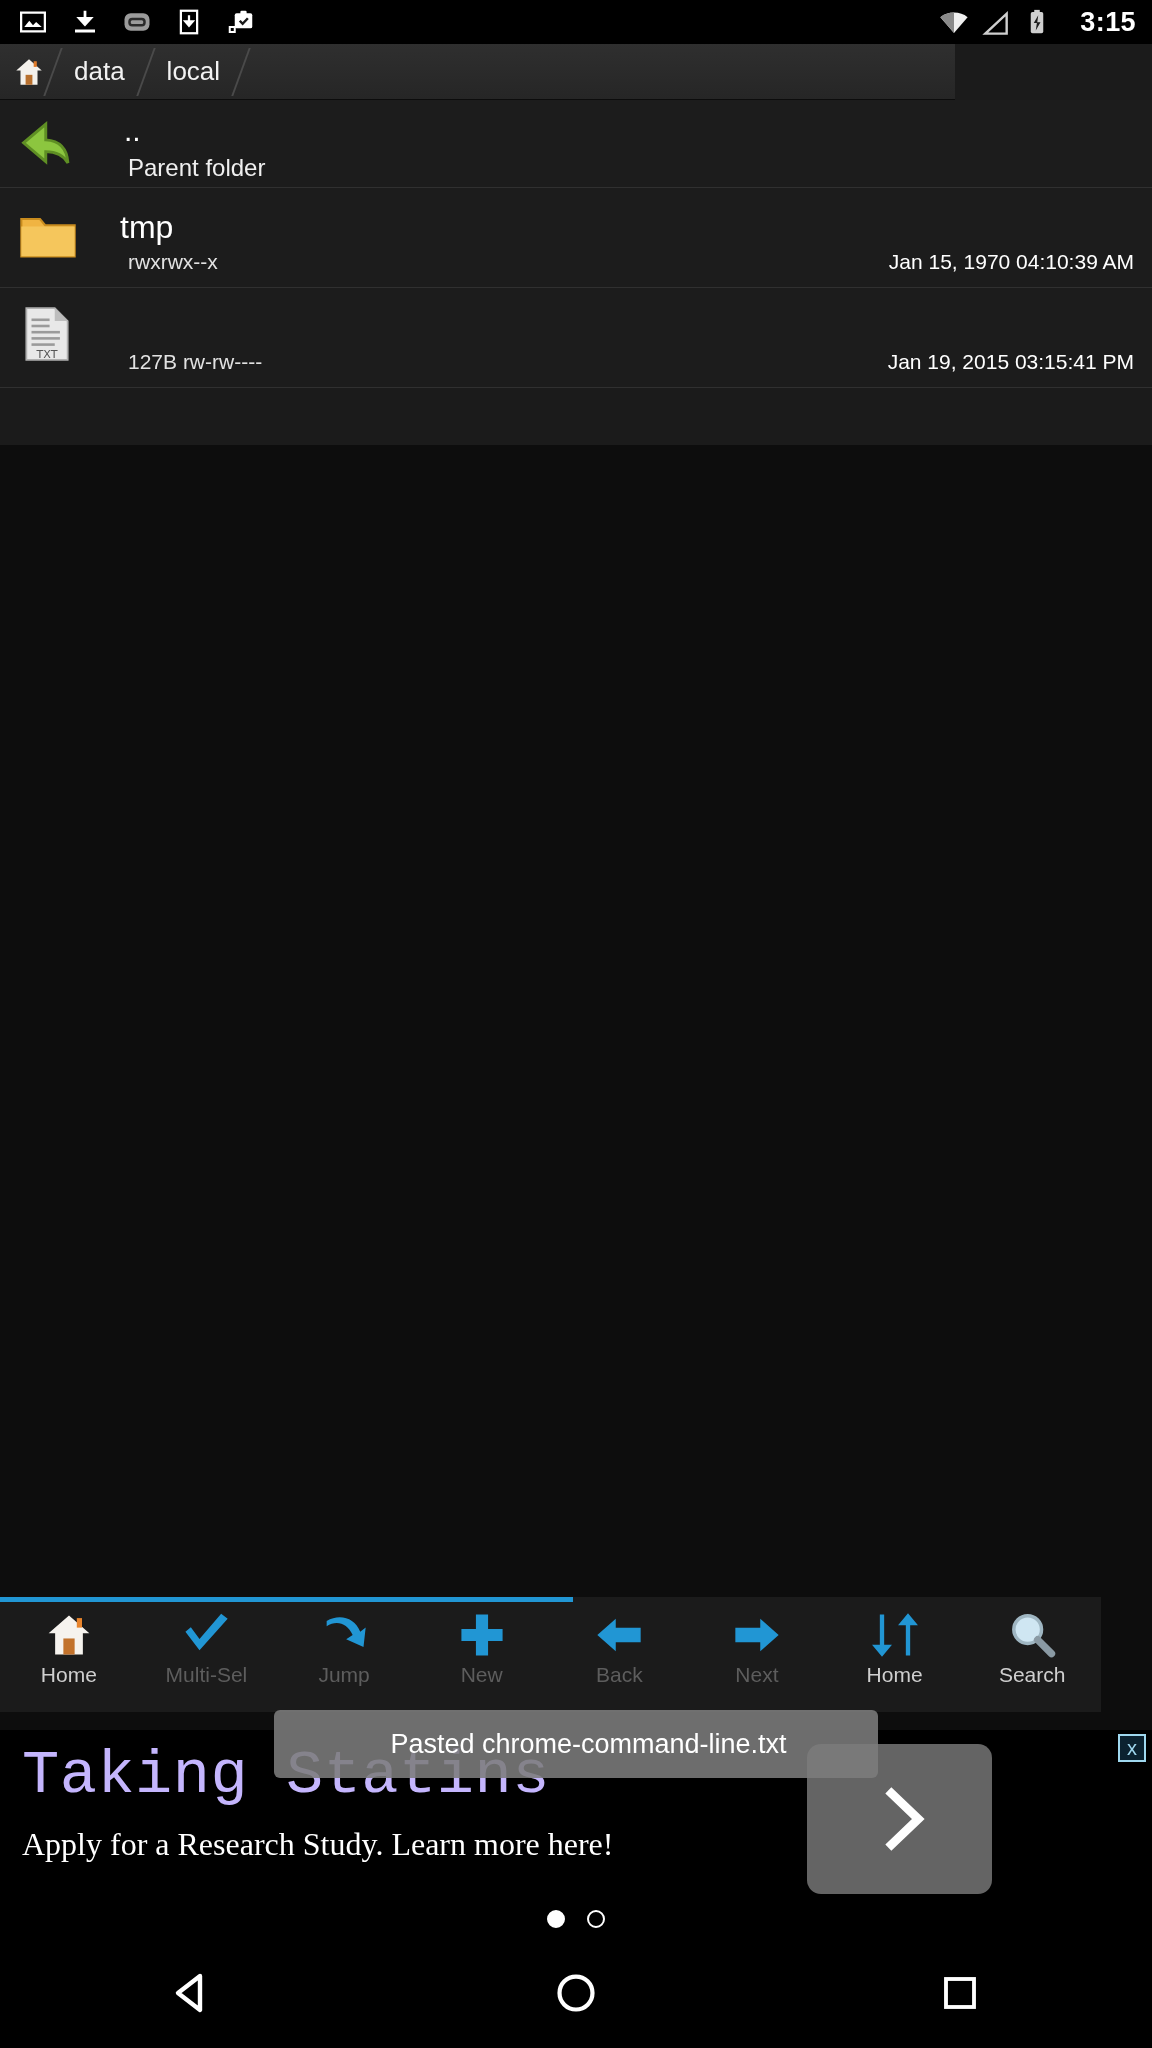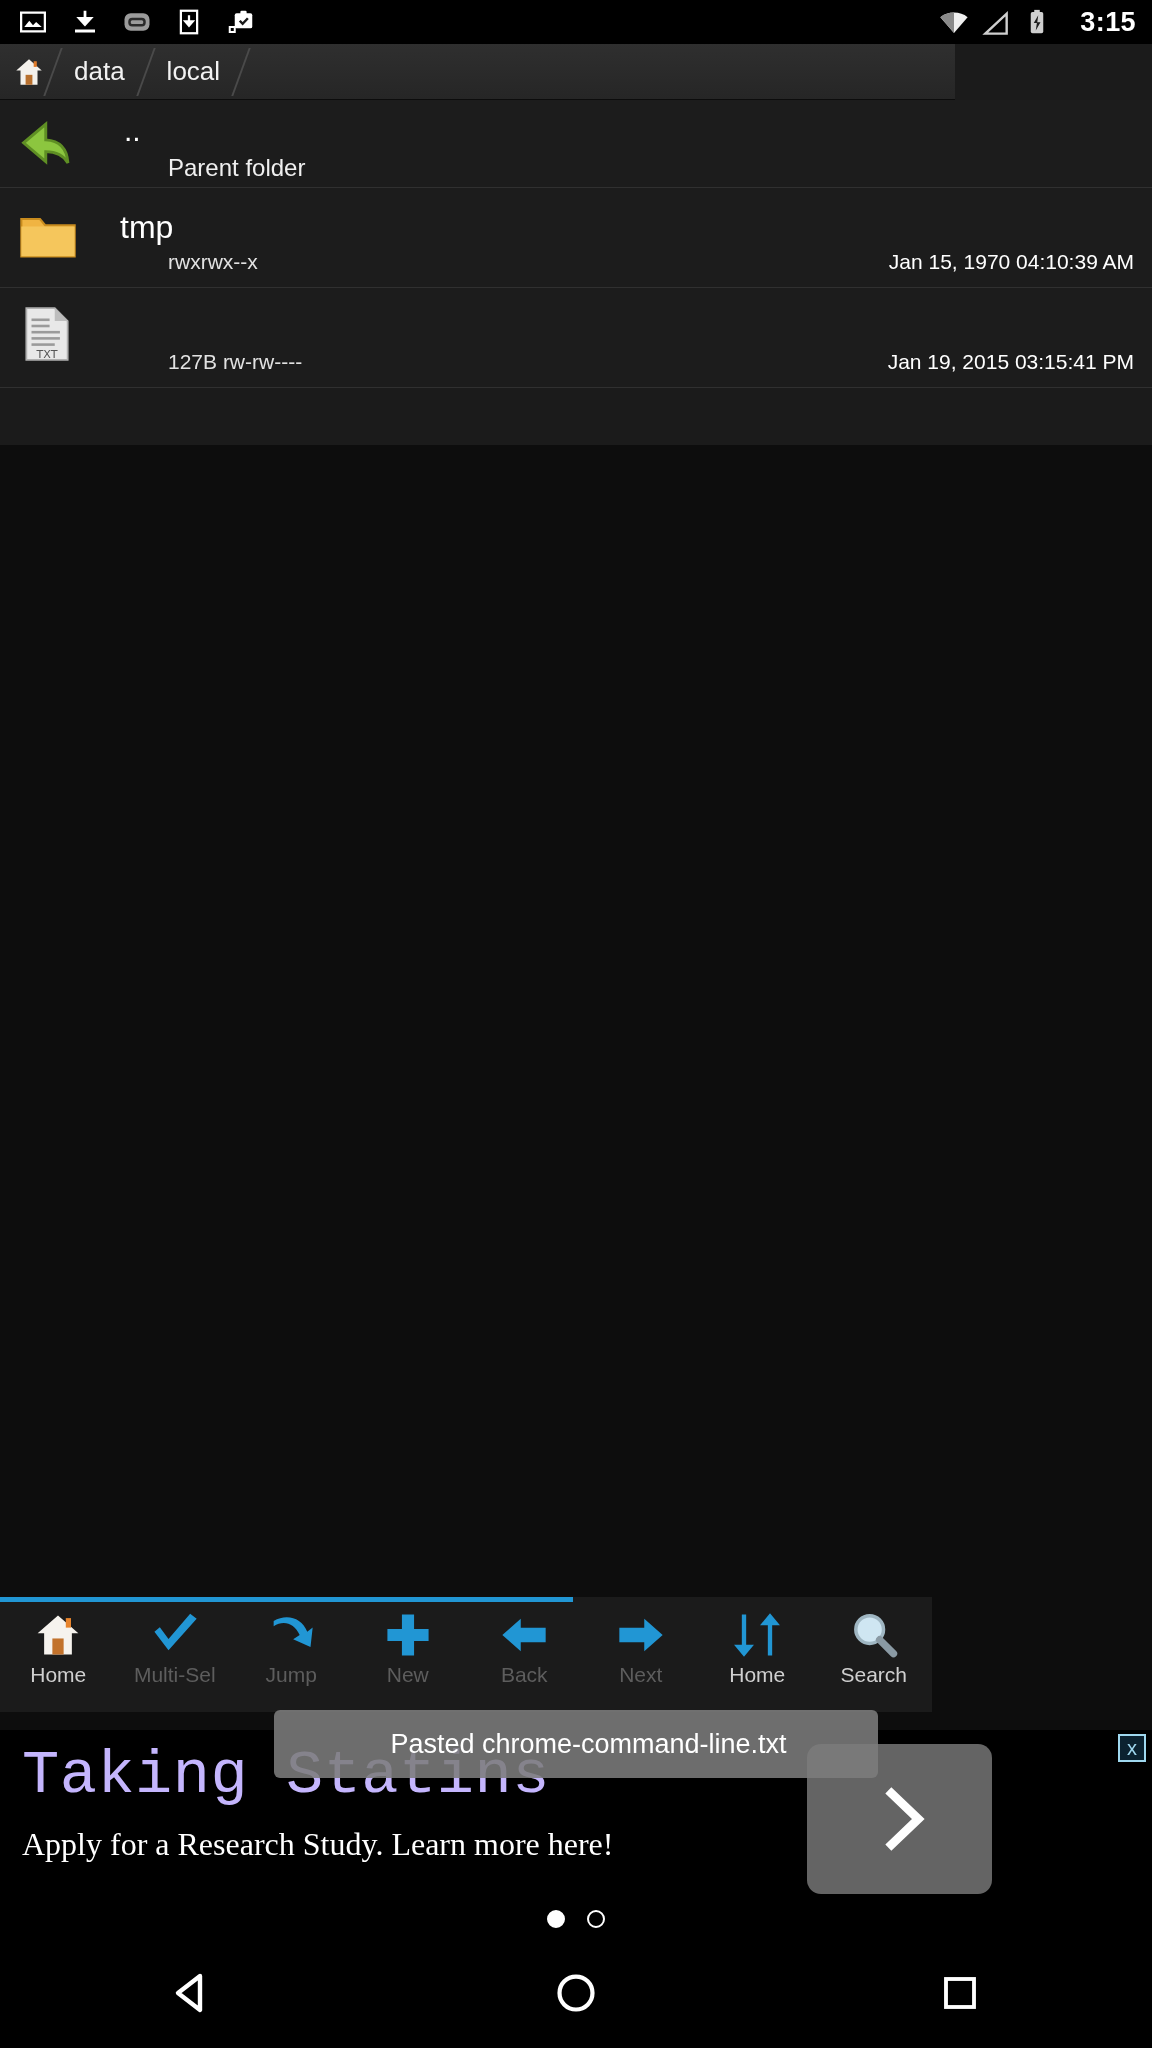--- a/index.html
+++ b/index.html
@@ -50,34 +50,34 @@
     background:#1c1c1c;
   }
   .row .ic { position:absolute; left:16px; top:50%; transform:translateY(-50%); width:70px; height:70px; }
   .row .title {
     position:absolute; left:120px; top:22px;
     color:#ffffff; font-size:32px; line-height:34px;
     font-family:"Liberation Sans", sans-serif;
   }
   .row .sub {
     position:absolute; left:128px; top:62px;
-    color:#e2e2e2; font-size:21px;margin-left:40px;
+    color:#e2e2e2; font-size:21px;
   }
   .row .date {
     position:absolute; right:18px; top:62px;
     color:#ffffff; font-size:21px;
   }
   .row.parent { height:88px; }
   .row.parent .title { top:14px; font-size:30px; left:124px; }
   .row.parent .sub { top:54px; left:128px; font-size:24px; color:#f0f0f0; }
   .body-bg { position:absolute; top:445px; left:0; width:1152px; bottom:0; background:#0d0d0d; }
 
   
   .toolbar {
-    position:absolute; left:0; width:932px; height:115px;
+    position:absolute; left:0; width:1101px; height:115px;
     background:#1b1b1b;
     display:flex; align-items:flex-start;
     border-top:none;
   }
   .tb-accent {
     position:absolute; left:0; width:573px; height:5px; background:#2196d4;
   }
   .tb-item {
     flex:1; display:flex; flex-direction:column; align-items:center;
     padding-top:12px; gap:2px;

